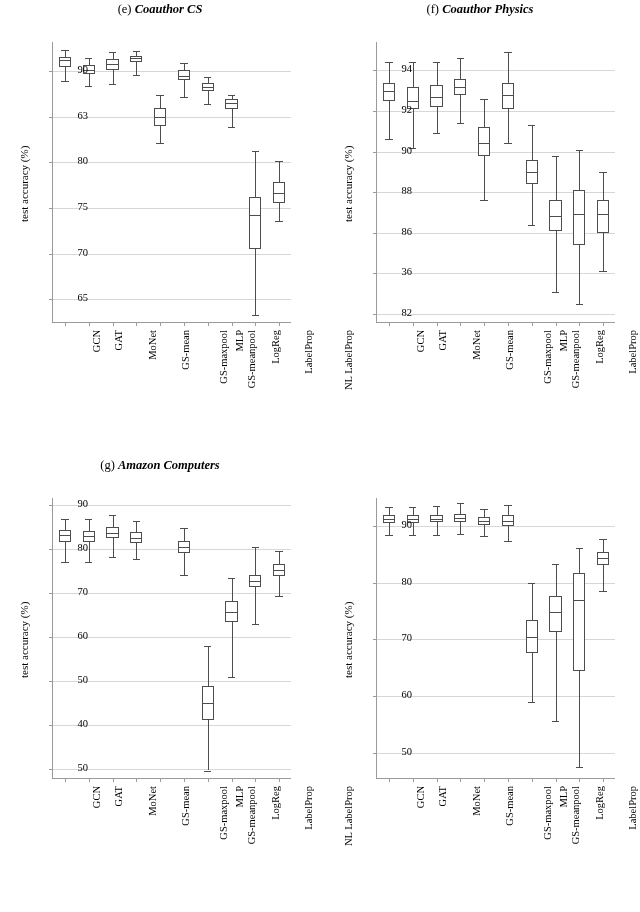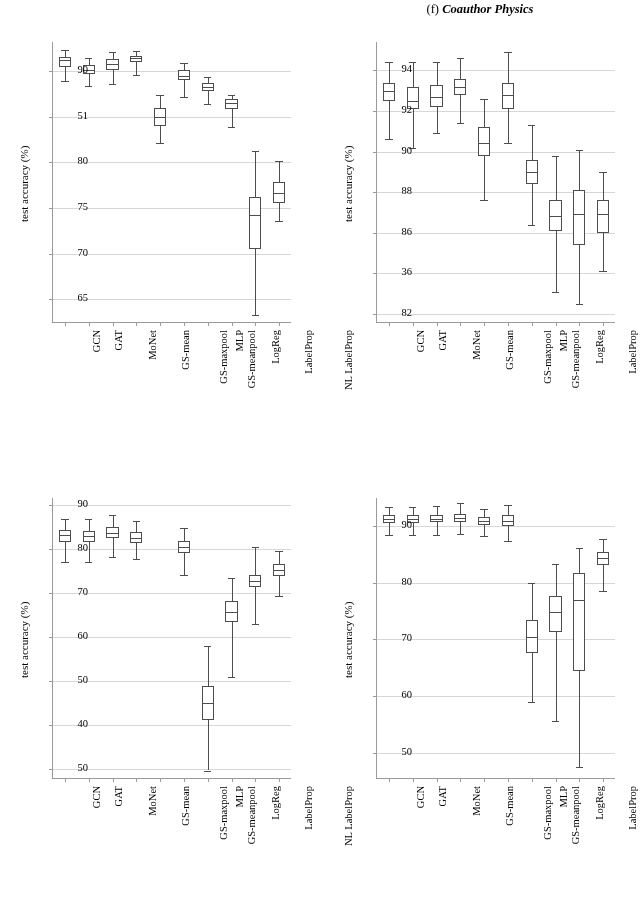--- a/index.html
+++ b/index.html
@@ -111,20 +111,24 @@
     height: 0;
     border-top: 1px solid #4d4d4d;
   }
 </style>
 </head>
 <body>
 
 <div class="page">
 
   <div class="panel" id="panel-0" style="left:0px; top:0px;">
+    <div class="panel-title">
+      <span class="tag">(e)</span>
+      <span class="name">Coauthor CS</span>
+    </div>
   <div class="plot-area" style="left: 52px; top: 42px; width: 238px; height: 280px;">
         <div class="gridline" style="top: 257.199px; width: 238px;"></div>
         <div class="ytick-mark" style="top: 257.199px; left: -4px;"></div>
         <div class="gridline" style="top: 211.596px; width: 238px;"></div>
         <div class="ytick-mark" style="top: 211.596px; left: -4px;"></div>
         <div class="gridline" style="top: 165.993px; width: 238px;"></div>
         <div class="ytick-mark" style="top: 165.993px; left: -4px;"></div>
         <div class="gridline" style="top: 120.391px; width: 238px;"></div>
         <div class="ytick-mark" style="top: 120.391px; left: -4px;"></div>
         <div class="gridline" style="top: 74.7883px; width: 238px;"></div>
@@ -199,21 +203,21 @@
         <div class="whisker-v" style="left: 226.1px; top: 160.521px; height: 18.241px;"></div>
         <div class="cap" style="left: 222.387px; width: 7.4256px; top: 118.567px;"></div>
         <div class="cap" style="left: 222.387px; width: 7.4256px; top: 178.762px;"></div>
         <div class="box" style="left: 219.912px; width: 12.376px; top: 139.544px; height: 20.9772px;"></div>
         <div class="median" style="left: 219.912px; width: 12.376px; top: 151.401px;"></div>
       </div>
       <div class="ytick-label" style="top: 292.199px; left: 0px; width: 44px;">65</div>
       <div class="ytick-label" style="top: 246.596px; left: 0px; width: 44px;">70</div>
       <div class="ytick-label" style="top: 200.993px; left: 0px; width: 44px;">75</div>
       <div class="ytick-label" style="top: 155.391px; left: 0px; width: 44px;">80</div>
-      <div class="ytick-label" style="top: 109.788px; left: 0px; width: 44px;">51</div>
+      <div class="ytick-label" style="top: 109.788px; left: 0px; width: 44px;">63</div>
       <div class="ytick-label" style="top: 64.1857px; left: 0px; width: 44px;">90</div>
       <div class="ylabel" style="left: 18px; top: 222px;">test accuracy (%)</div>
       <div class="xtick-label" style="left: 68.9px; top: 330px;">GCN</div>
       <div class="xtick-label" style="left: 92.7px; top: 330px;">GAT</div>
       <div class="xtick-label" style="left: 116.5px; top: 330px;">MoNet</div>
       <div class="xtick-label" style="left: 140.3px; top: 330px;">GS-mean</div>
       <div class="xtick-label" style="left: 164.1px; top: 330px;">GS-maxpool</div>
       <div class="xtick-label" style="left: 187.9px; top: 330px;">GS-meanpool</div>
       <div class="xtick-label" style="left: 211.7px; top: 330px;">MLP</div>
       <div class="xtick-label" style="left: 235.5px; top: 330px;">LogReg</div>
@@ -325,20 +329,24 @@
       <div class="xtick-label" style="left: 120.5px; top: 330px;">MoNet</div>
       <div class="xtick-label" style="left: 144.3px; top: 330px;">GS-mean</div>
       <div class="xtick-label" style="left: 168.1px; top: 330px;">GS-maxpool</div>
       <div class="xtick-label" style="left: 191.9px; top: 330px;">GS-meanpool</div>
       <div class="xtick-label" style="left: 215.7px; top: 330px;">MLP</div>
       <div class="xtick-label" style="left: 239.5px; top: 330px;">LogReg</div>
       <div class="xtick-label" style="left: 263.3px; top: 330px;">LabelProp</div>
     </div>
 
   <div class="panel" id="panel-2" style="left:0px; top:456px;">
+    <div class="panel-title">
+      <span class="tag">(g)</span>
+      <span class="name">Amazon Computers</span>
+    </div>
   <div class="plot-area" style="left: 52px; top: 42px; width: 238px; height: 280px;">
         <div class="gridline" style="top: 271.181px; width: 238px;"></div>
         <div class="ytick-mark" style="top: 271.181px; left: -4px;"></div>
         <div class="gridline" style="top: 227.087px; width: 238px;"></div>
         <div class="ytick-mark" style="top: 227.087px; left: -4px;"></div>
         <div class="gridline" style="top: 182.992px; width: 238px;"></div>
         <div class="ytick-mark" style="top: 182.992px; left: -4px;"></div>
         <div class="gridline" style="top: 138.898px; width: 238px;"></div>
         <div class="ytick-mark" style="top: 138.898px; left: -4px;"></div>
         <div class="gridline" style="top: 94.8031px; width: 238px;"></div>

